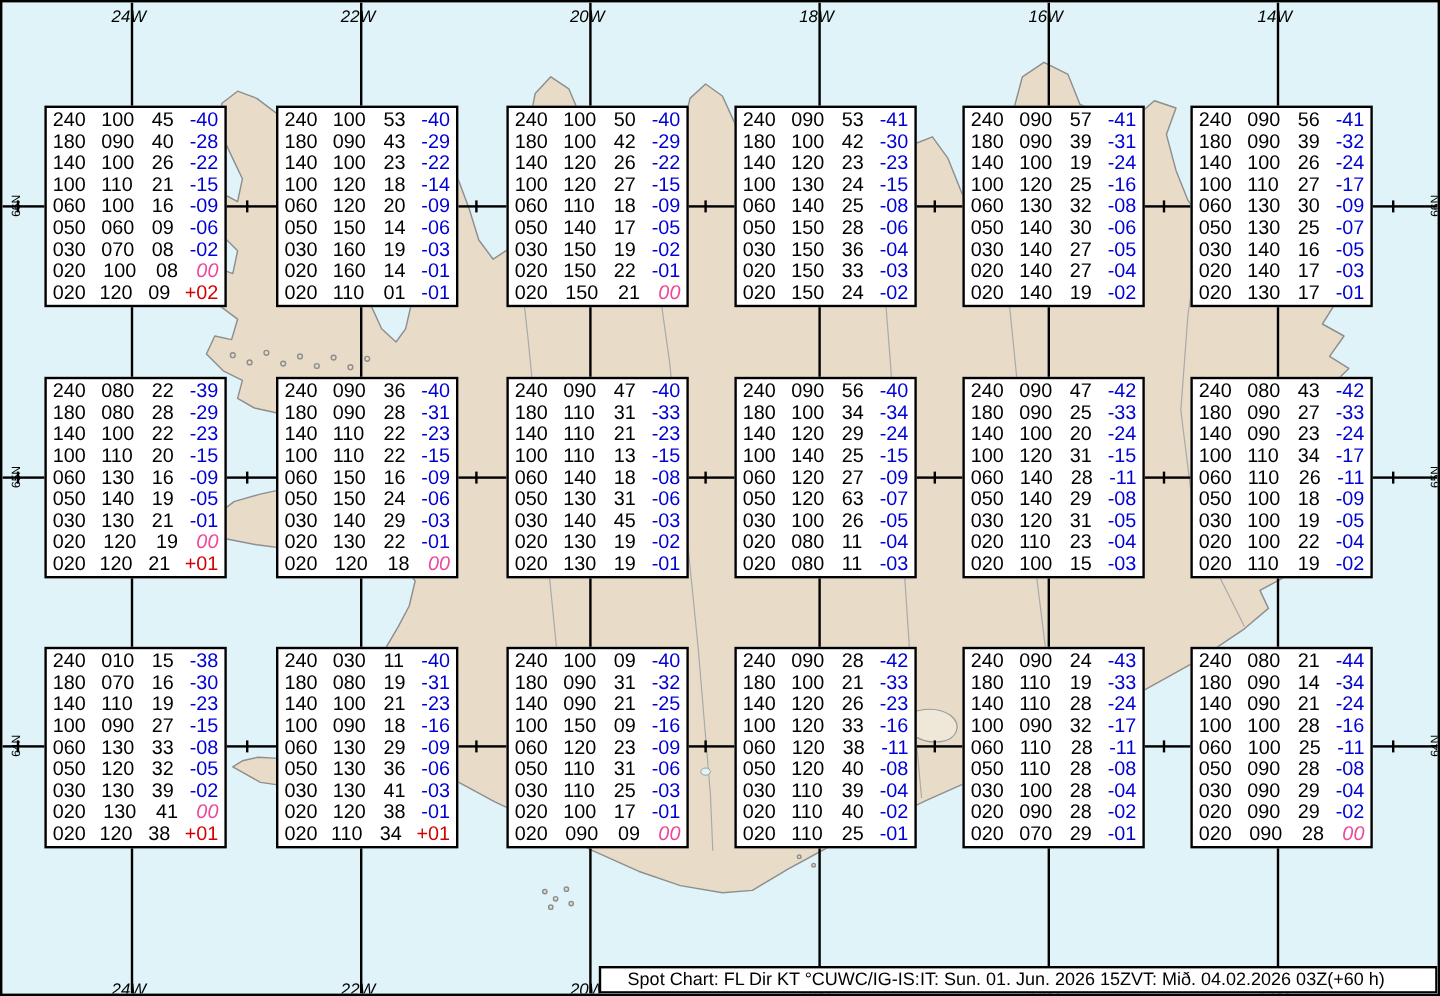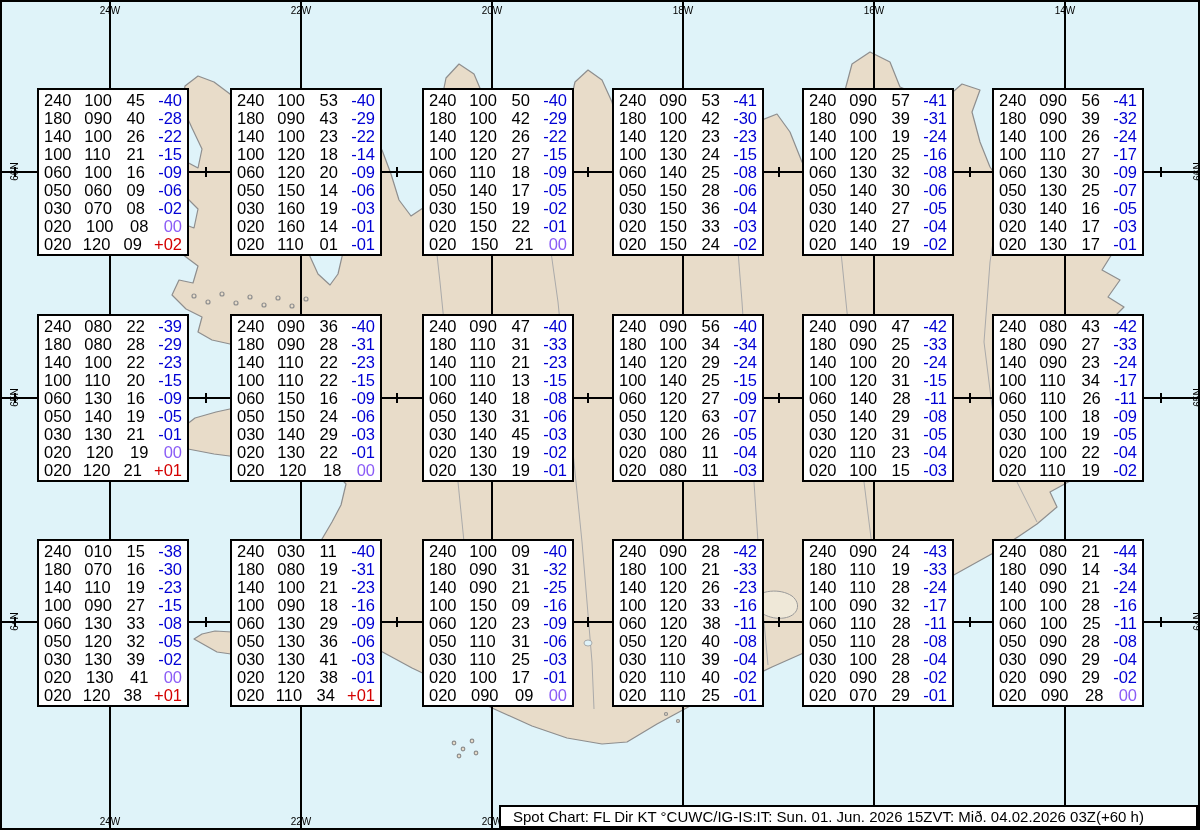--- a/index.html
+++ b/index.html
@@ -5,40 +5,40 @@
   html,body{margin:0;padding:0;background:#fff;}
   #map{
     position:relative;width:1200px;height:830px;
     background:#dff3f9;border:2px solid #000;box-sizing:border-box;
     overflow:hidden;font-family:"Liberation Sans",sans-serif;
   }
   #terrain{position:absolute;left:0;top:0;z-index:0;}
   .gv{position:absolute;top:0;bottom:0;width:2px;background:#000;z-index:1;}
   .gh{position:absolute;left:0;right:0;height:2px;background:#000;z-index:1;}
   .tick{position:absolute;width:2px;height:10px;background:#000;z-index:1;}
-  .lon{position:absolute;width:34px;text-align:center;font-size:10px;color:#000;z-index:2;}
+  .lon{position:absolute;width:34px;text-align:left;font-size:14px;color:#000;z-index:2;font-style:italic;}
   .lat{position:absolute;width:26px;height:11px;text-align:center;font-size:10px;color:#000;
        transform:rotate(-90deg);z-index:2;}
   .box{
     position:absolute;width:152px;height:168px;background:#fff;
     border:2px solid #000;box-sizing:border-box;padding:1px 5px 0 5px;
     font-size:16.5px;line-height:18px;color:#000;z-index:3;
   }
   .row{display:flex;}
   .c1{width:42px;}
   .c2{width:44px;}
   .c3{width:33px;}
   .c4{flex:1;text-align:right;}
   .neg{color:#0000d4;}
   .pos{color:#d40000;}
-  .zero{color:#8b5cf6;}
+  .zero{color:#ec4899;font-style:italic;}
   #footer{
     position:absolute;left:497px;top:803px;right:0;bottom:0;
     background:#fff;border:2px solid #000;box-sizing:border-box;
-    display:flex;align-items:center;padding-left:12px;
+    display:flex;align-items:center;padding-left:22px;
     font-size:15px;white-space:nowrap;z-index:4;color:#000;
   }
   #footer .b{font-weight:normal;}
 </style>
 </head>
 <body>
 
 <div id="map">
 
   <svg id="terrain" width="1200" height="830" viewBox="0 0 1200 830">

